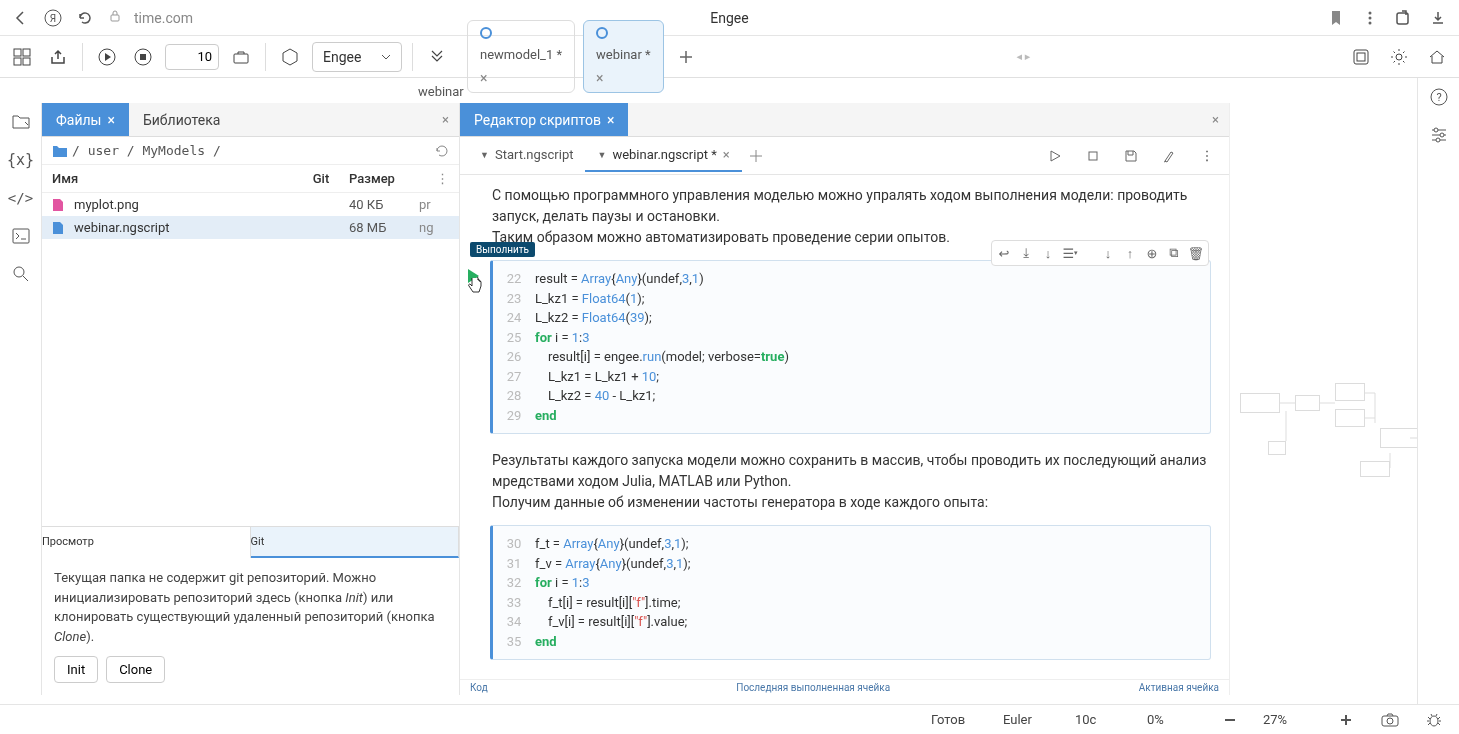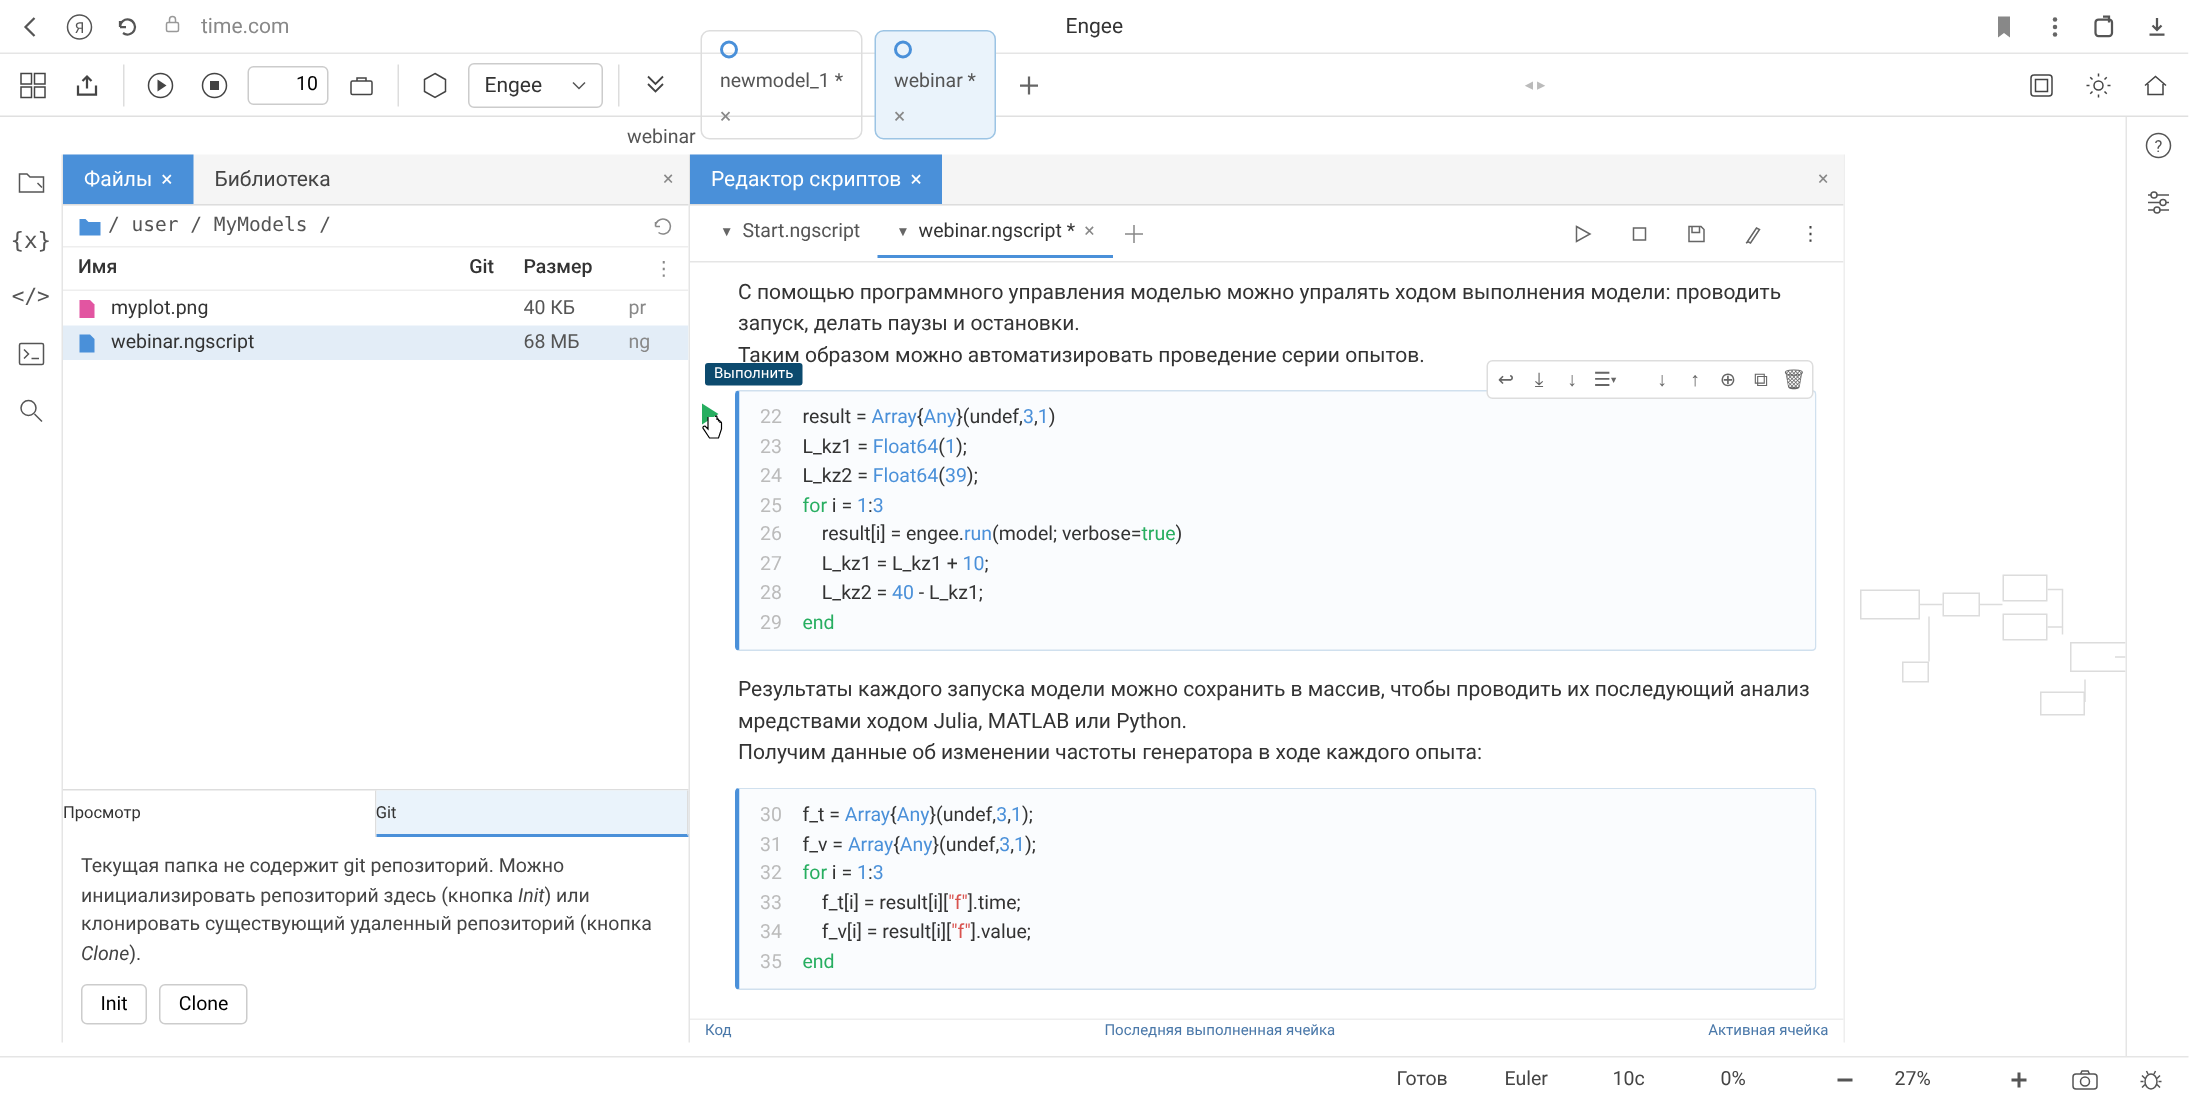--- a/index.html
+++ b/index.html
@@ -80,21 +80,21 @@
 .cell-wrap { position: relative; margin-bottom: 16px; }
 .cell-run { position: absolute; left: -24px; top: 8px; color: #27ae60; cursor: pointer; width: 18px; height: 18px; }
 .cell-tooltip { position: absolute; left: -20px; top: -18px; background: #0c4a6e; color: #fff; font-size: 10px; padding: 2px 6px; border-radius: 2px; }
 .cell-toolbar { position: absolute; right: 2px; top: -20px; display: flex; gap: 2px; background: #fff; border: 1px solid #ddd; border-radius: 4px; padding: 2px; }
 .cell-tb-btn { width: 20px; height: 20px; display: flex; align-items: center; justify-content: center; color: #666; cursor: pointer; }
 .cell-tb-sep { width: 14px; }
 .code-cell { border: 1px solid #d0e0ee; border-left: 3px solid #4a90d9; background: #fafcfe; border-radius: 3px; padding: 8px 10px; font-family: ui-monospace, "SF Mono", Menlo, monospace; font-size: 13px; line-height: 1.5; }
 .code-line { display: flex; }
 .code-lineno { width: 32px; color: #bbb; text-align: center; padding-right: 10px; user-select: none; flex-shrink: 0; }
 .code-text { white-space: pre; }
-.tok-kw { color: #27ae60; font-weight: 400; }
+.tok-kw { color: #27ae60; font-weight: 700; }
 .tok-type { color: #4a90d9; }
 .tok-num { color: #4a90d9; }
 .tok-str { color: #d9534f; }
 .tok-fn { color: #4a90d9; }
 
 .ep-footer { display: flex; font-size: 10px; color: #4a78a9; padding: 2px 10px; border-top: 1px solid #eee; }
 .ep-footer-left { }
 .ep-footer-center { flex: 1; text-align: center; }
 .ep-footer-right { }
 

